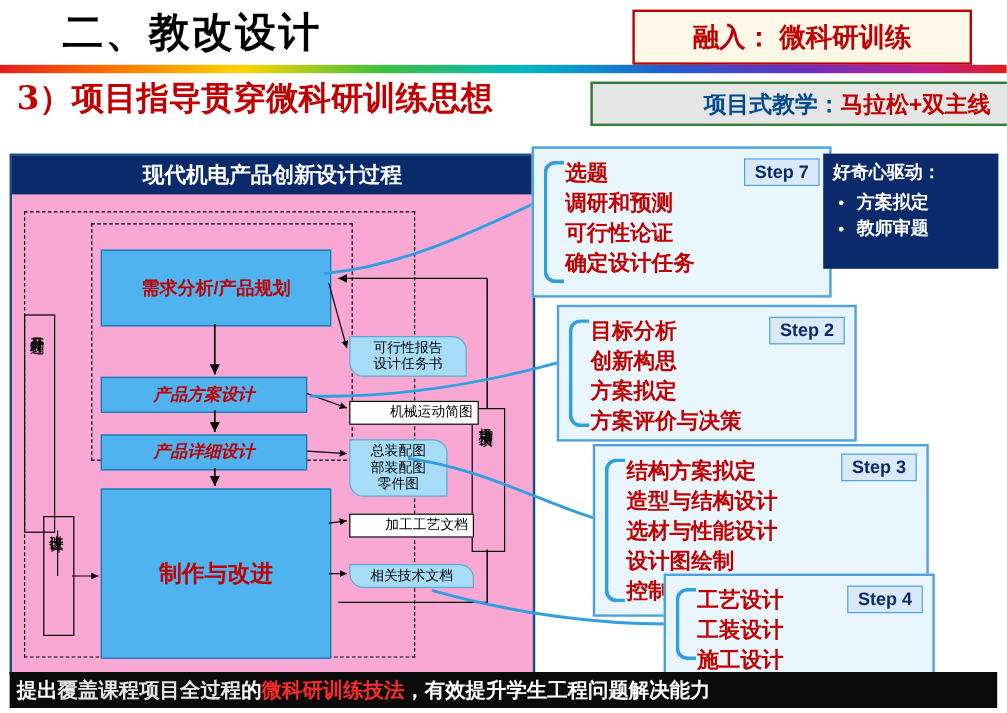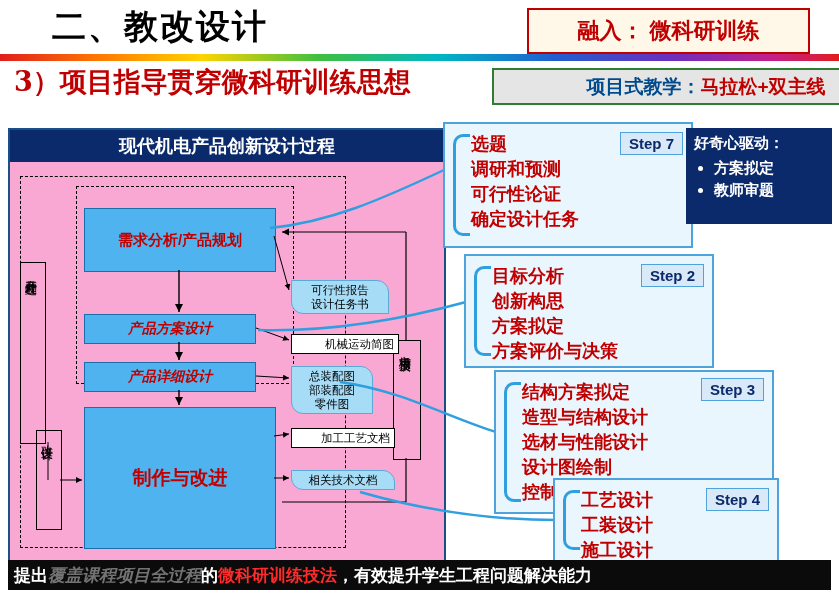--- a/index.html
+++ b/index.html
@@ -134,21 +134,21 @@
   .infobox li{margin:3px 0;}
 
   
   .footer{
     position:absolute;left:8px;top:560px;width:823px;height:30px;
     background:#0b0b0b;color:#ffffff;
     display:flex;align-items:center;
     font-size:17px;font-weight:bold;
     padding:0 6px;box-sizing:border-box;
   }
-  .footer .hl{color:#737373;font-style:italic;}
+  .footer .hl{color:#e5e5e5;}
   .footer .hl2{color:#ff2a2a;}
 
   svg.conn{position:absolute;left:0;top:0;width:839px;height:594px;pointer-events:none;}
 </style>
 </head>
 <body>
 
 <div class="slide">
 
   <div class="title-main">二、教改设计</div>

